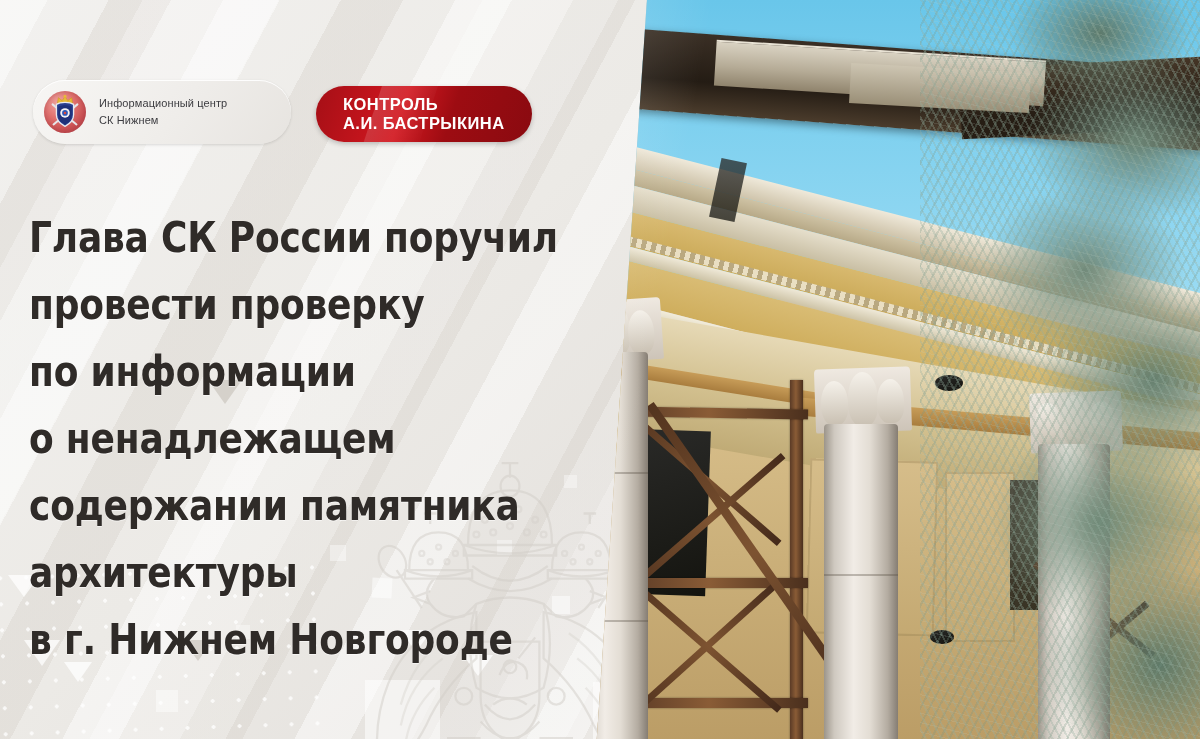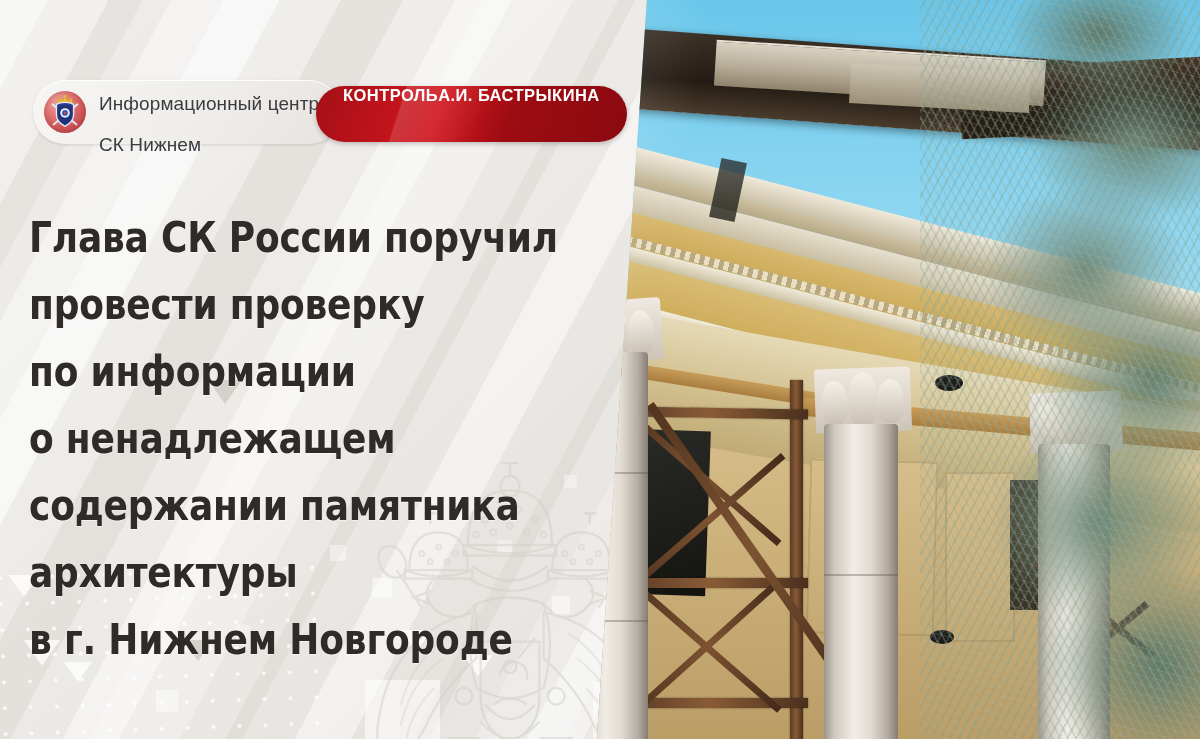--- a/index.html
+++ b/index.html
@@ -223,30 +223,29 @@
   }
   .logo-emblem{
     width:42px; height:42px; border-radius:50%;
     background:radial-gradient(circle at 34% 26%, #f0a5a0 0%, #e1726f 38%, #c94f52 70%, #b5474f 100%);
     position:relative; flex:0 0 auto;
     box-shadow:inset 0 0 6px rgba(120,30,40,.35);
     overflow:hidden;
   }
   .logo-emblem svg{ position:absolute; inset:0; width:100%; height:100%; }
   .logo-text{
-    font-size:19px; line-height:17.5px; color:#3c3c40; letter-spacing:.1px;
+    font-size:11px; line-height:17.5px; color:#3c3c40; letter-spacing:.1px;
     white-space:nowrap;
-    margin-top:24px;
   }
 
   
   .red-badge{
     position:absolute; left:316px; top:86px;
     height:56px; padding:0 27px;
-    display:flex; justify-content:center;
+    display:flex; flex-direction:column; justify-content:center;
     border-radius:28px;
     background:
       linear-gradient(108deg,#a50f16 0%,#c2141c 26%,#d21820 40%,#9d0c12 62%,#8a0a10 100%);
     box-shadow:0 2px 5px rgba(0,0,0,.22);
     overflow:hidden;
   }
   .red-badge::after{
     content:""; position:absolute; left:26%; top:-30%; width:26%; height:170%;
     background:linear-gradient(100deg, rgba(255,255,255,.16), rgba(255,255,255,0));
     transform:skewX(-18deg);

